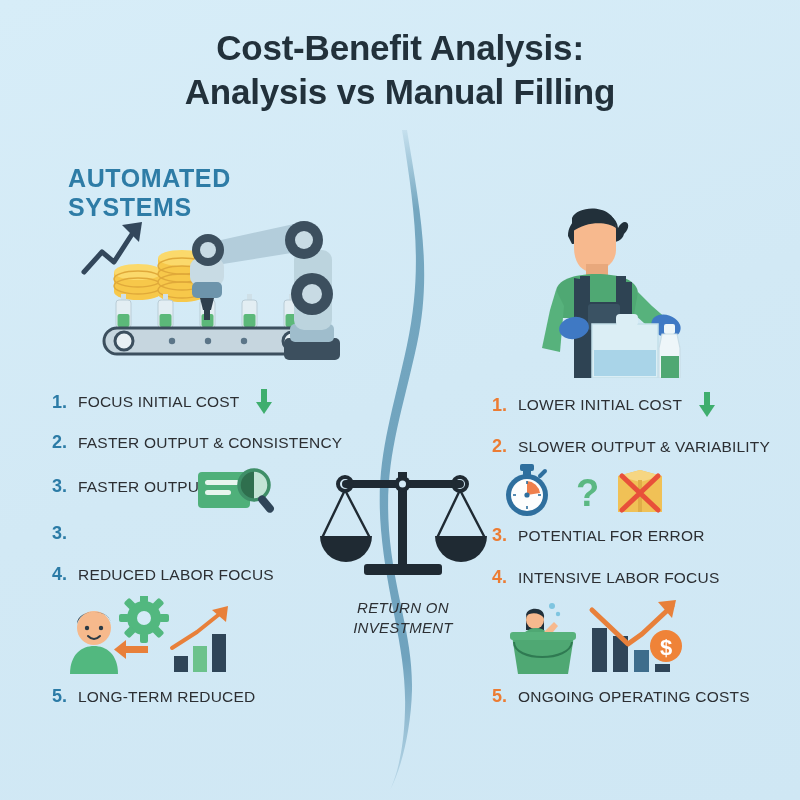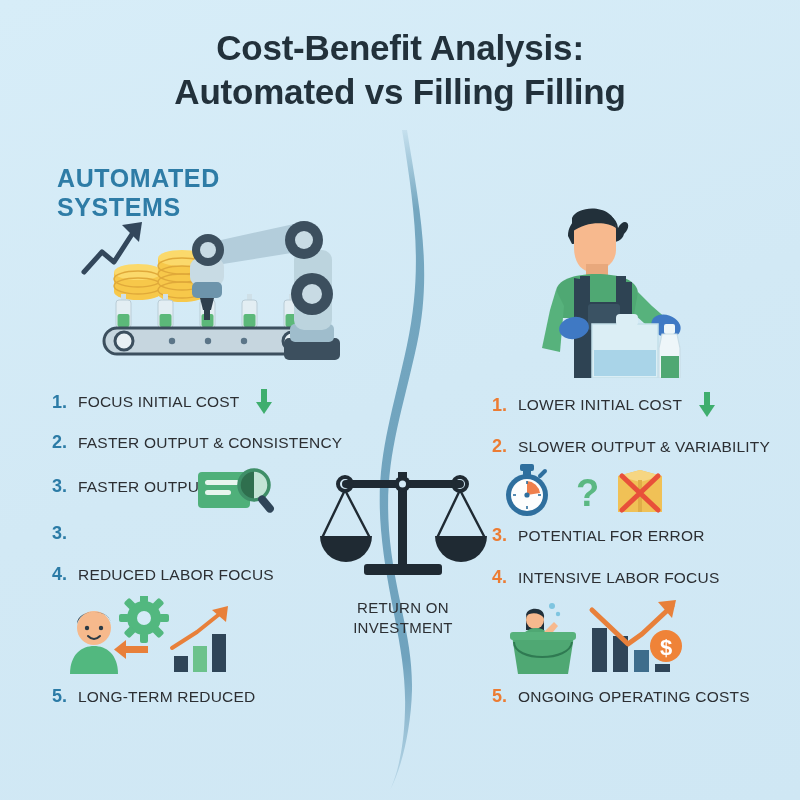--- a/index.html
+++ b/index.html
@@ -32,21 +32,21 @@
     letter-spacing: -0.2px;
   }
 
   
   .col-header {
     position: absolute;
     font-size: 25px;
     font-weight: bold;
     letter-spacing: 0.6px;
   }
-  #hdr-auto { top: 164px; left: 57px; color: #2e7ca6; }
+  #hdr-auto { top: 164px; left: 68px; color: #2e7ca6; }
 
   
   #divider {
     position: absolute;
     top: 130px; left: 345px;
     width: 110px; height: 660px;
     pointer-events: none;
   }
 
   
@@ -103,33 +103,34 @@
   
   #roi-caption {
     position: absolute;
     top: 598px; left: 318px;
     width: 170px;
     text-align: center;
     font-size: 15px;
     color: #2c2f33;
     line-height: 20px;
     letter-spacing: 0.3px;
+    font-style: italic;
   }
 
   .arrow-down-inline { margin-left: 16px; display: inline-flex; }
   .check-inline { margin-left: 2px; display: inline-flex; }
 </style>
 </head>
 <body>
 
 <div id="canvas">
 
   <div class="title-block">
     <div class="title-line">Cost-Benefit Analysis:</div>
-    <div class="title-line">Automated vs Filling Filling</div>
+    <div class="title-line">Analysis vs Manual Filling</div>
   </div>
 
   <svg id="divider" viewBox="0 0 110 660">
     <defs>
       <linearGradient id="dividerGrad" x1="0" y1="0" x2="0" y2="1">
         <stop offset="0%" stop-color="#6fa3bd" stop-opacity="0.15"></stop>
         <stop offset="12%" stop-color="#6fa3bd" stop-opacity="0.95"></stop>
         <stop offset="80%" stop-color="#6a9fbb" stop-opacity="0.95"></stop>
         <stop offset="100%" stop-color="#6a9fbb" stop-opacity="0.2"></stop>
       </linearGradient>

